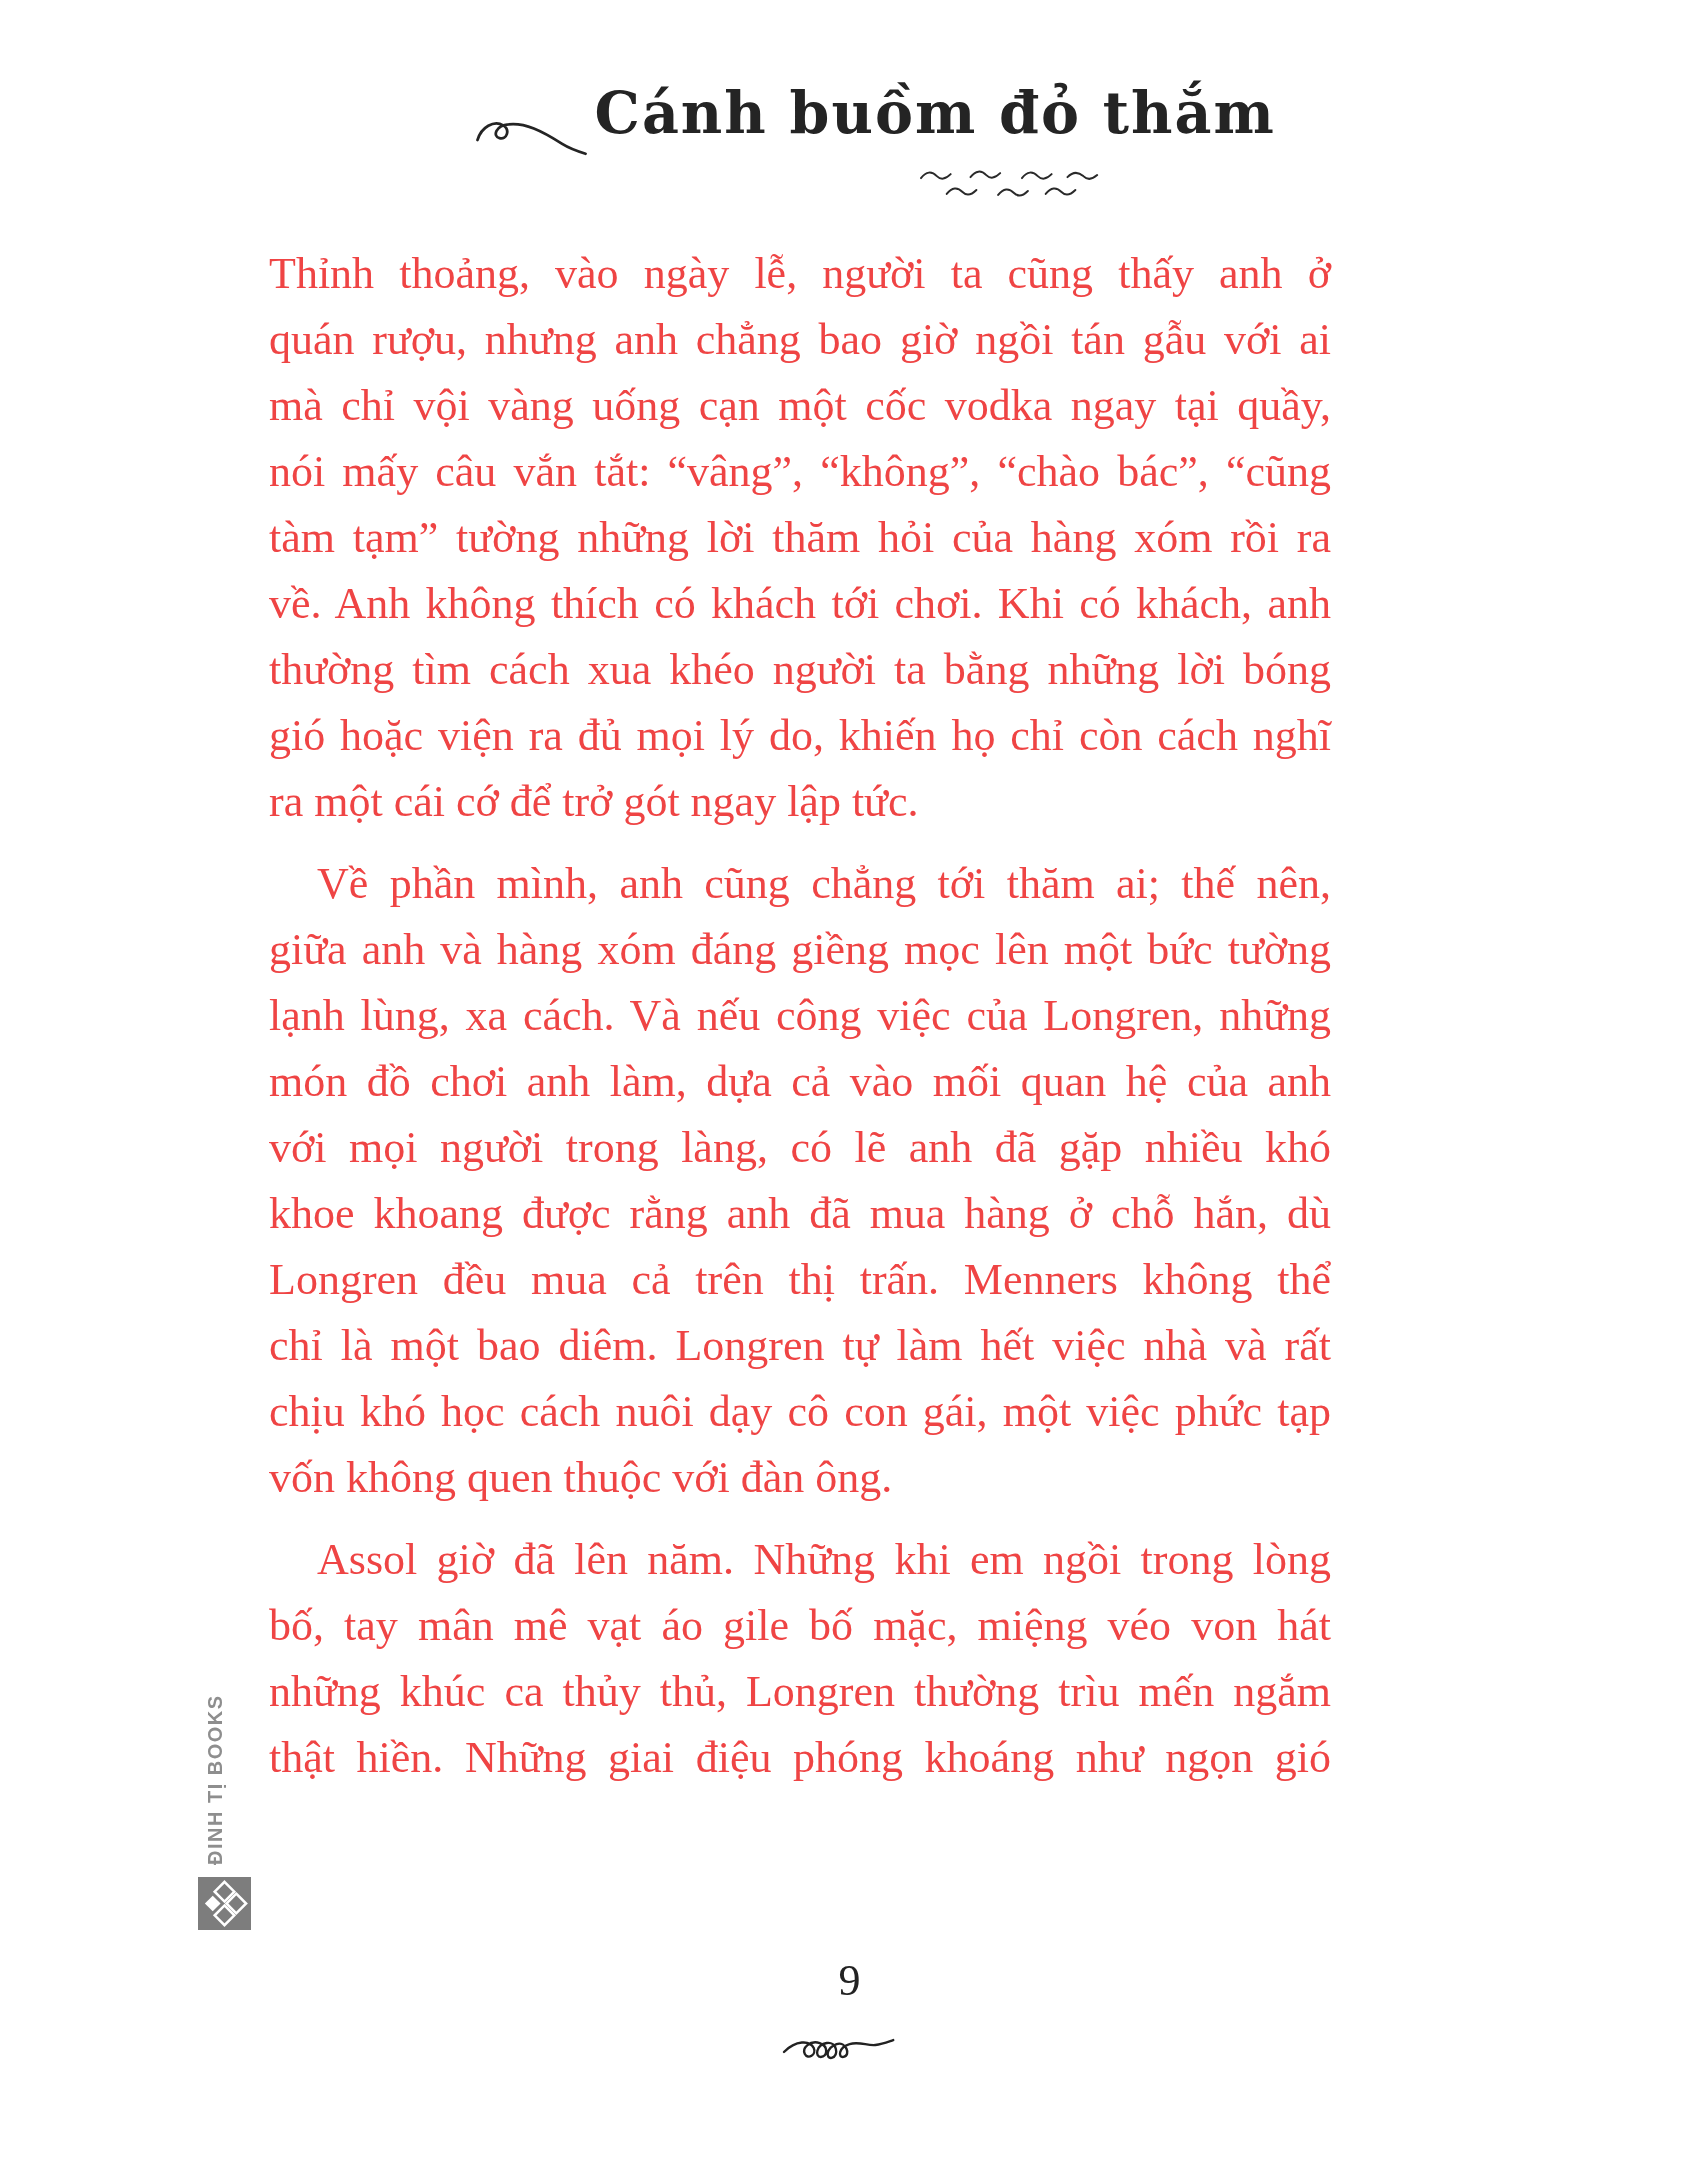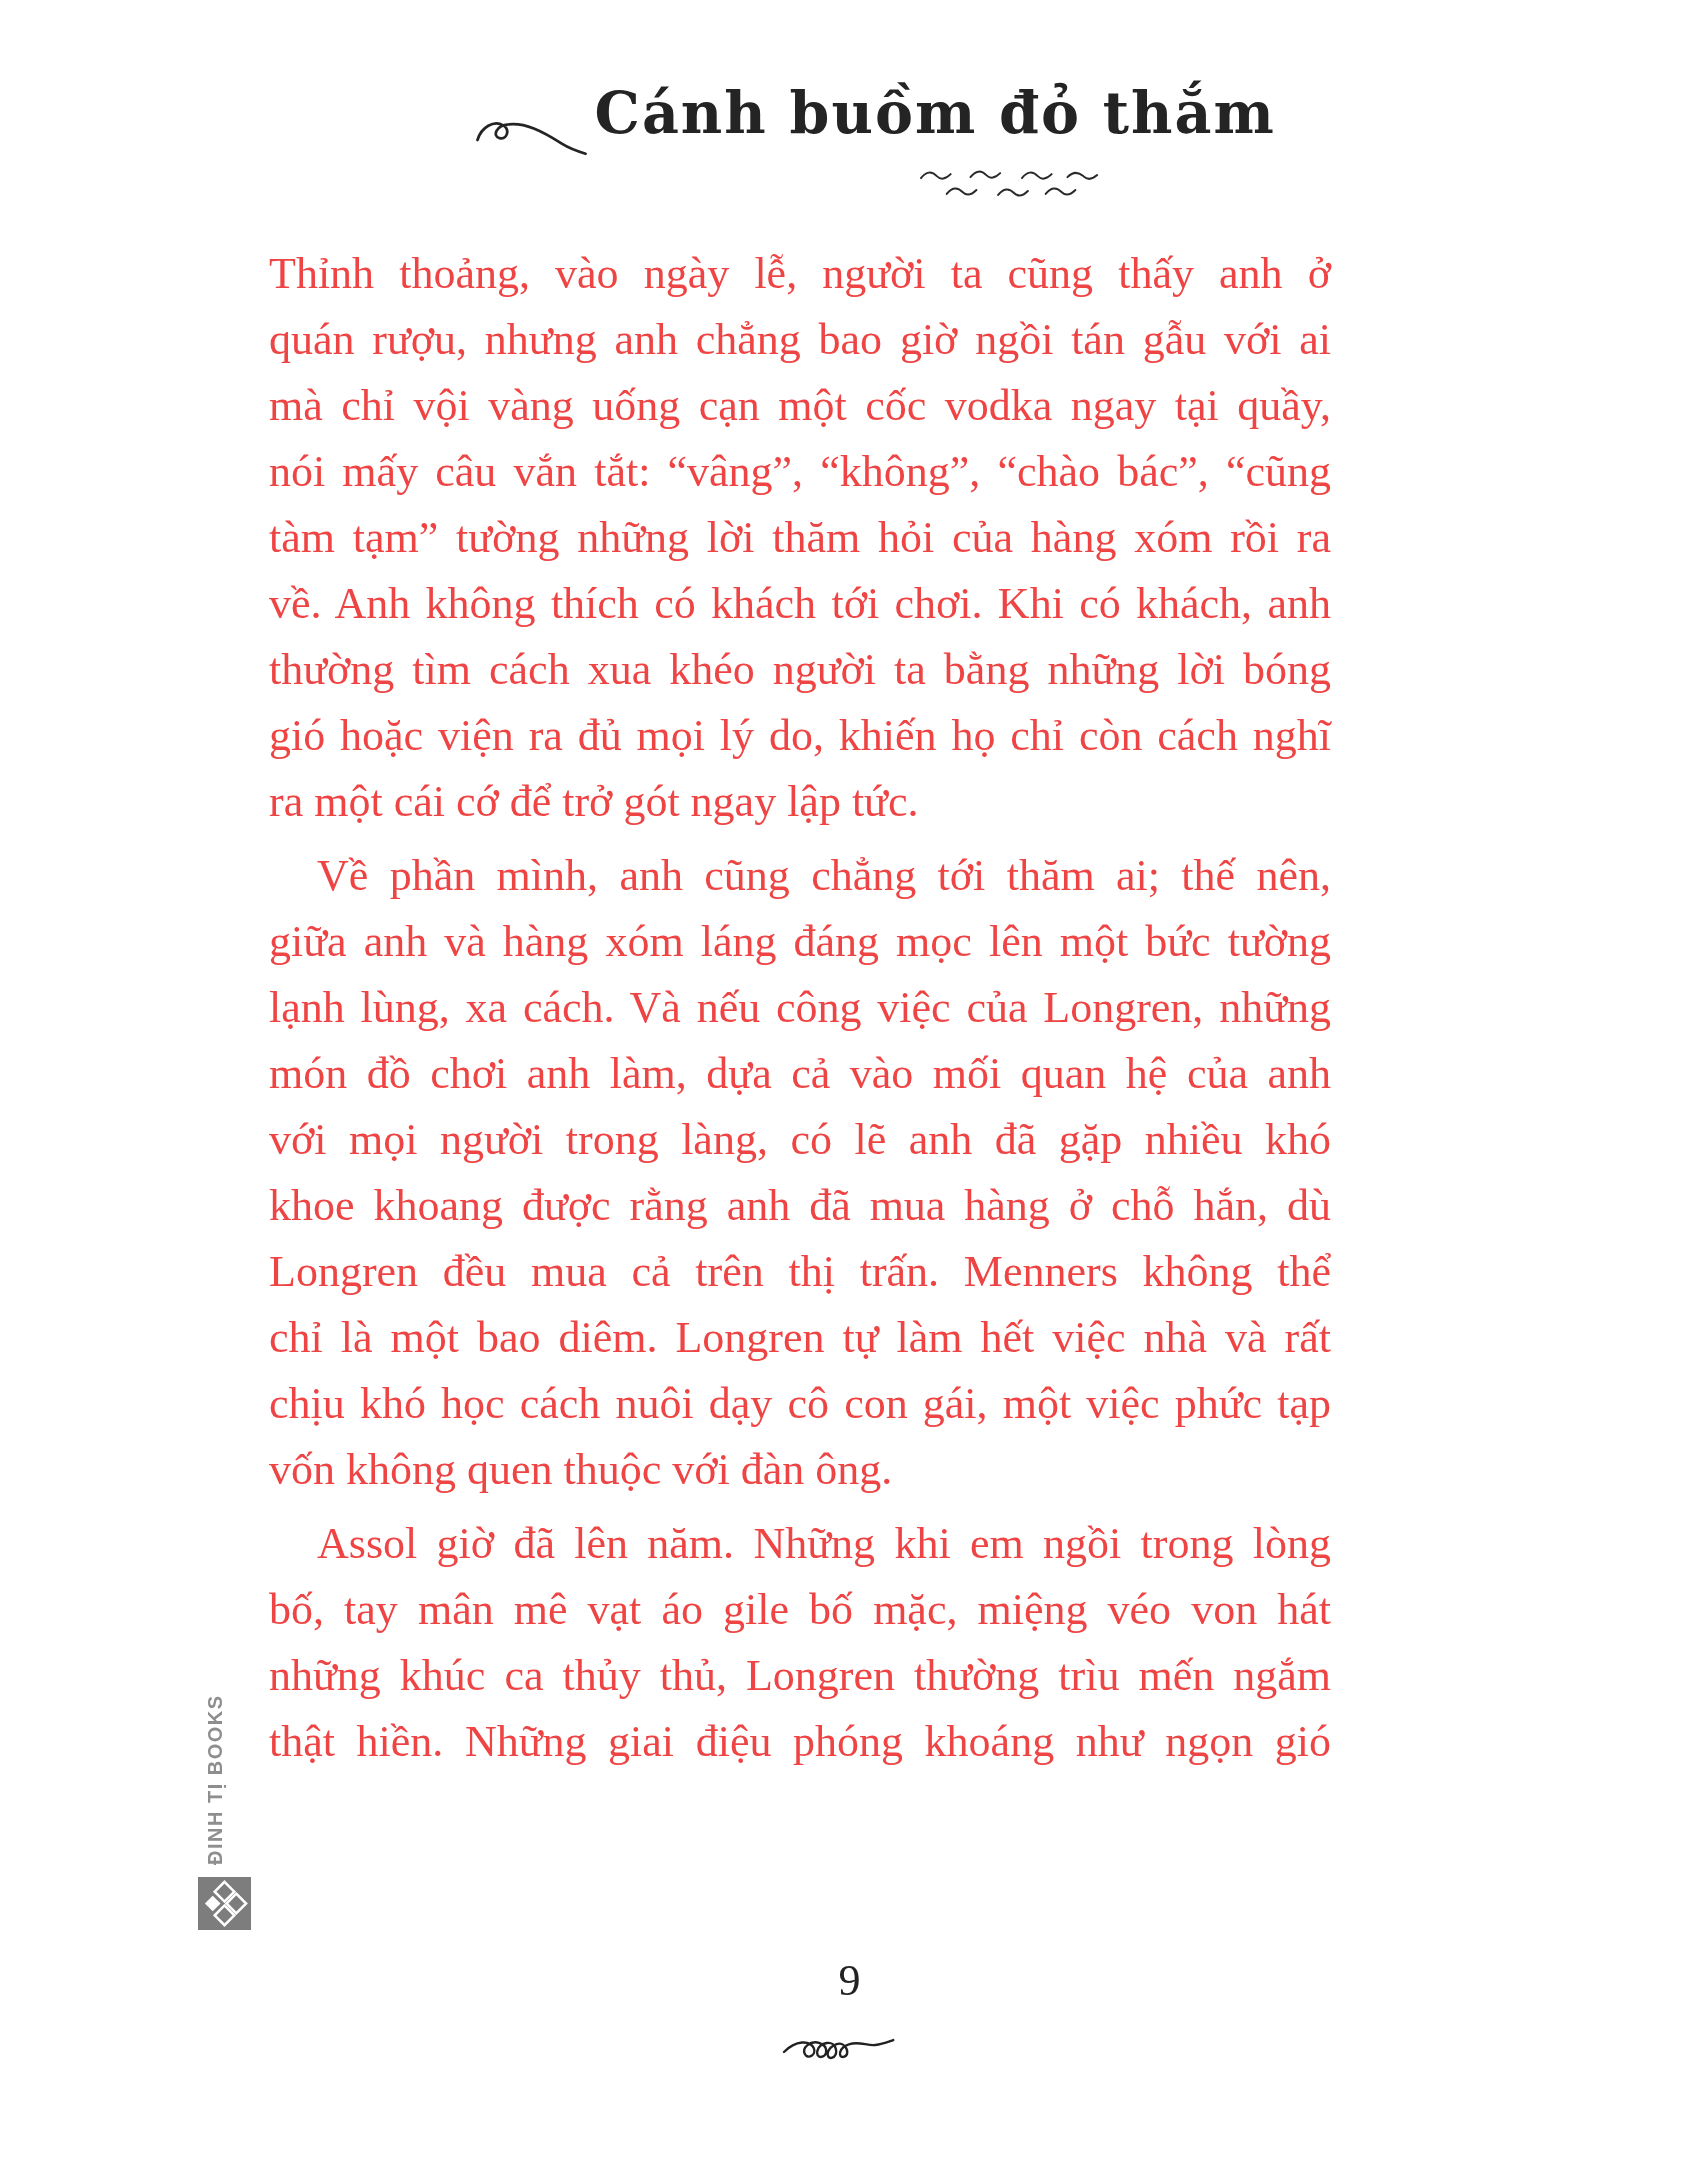--- a/index.html
+++ b/index.html
@@ -32,21 +32,21 @@
 
   
   .body-text{
     position:absolute;
     left:269px; top:241px;
     width:1062px;
     font-size:44px;
     line-height:66px;
     color:#ef4444;
   }
-  .paragraph + .paragraph{ margin-top:8px; }
+  .paragraph + .paragraph{ margin-top:16px; }
   .line{ text-align:justify; text-align-last:justify; }
   .line.line-left{ text-align-last:left; }
   .line.indented{ text-indent:48px; }
 
   
   .brand-vertical{
     position:absolute;
     left:204px; top:1865px;
     transform-origin:0 0;
     transform:rotate(-90deg);
@@ -110,21 +110,21 @@
       <div class="line">mà chỉ vội vàng uống cạn một cốc vodka ngay tại quầy,</div>
       <div class="line">nói mấy câu vắn tắt: “vâng”, “không”, “chào bác”, “cũng</div>
       <div class="line">tàm tạm” tường những lời thăm hỏi của hàng xóm rồi ra</div>
       <div class="line">về. Anh không thích có khách tới chơi. Khi có khách, anh</div>
       <div class="line">thường tìm cách xua khéo người ta bằng những lời bóng</div>
       <div class="line">gió hoặc viện ra đủ mọi lý do, khiến họ chỉ còn cách nghĩ</div>
       <div class="line line-left">ra một cái cớ để trở gót ngay lập tức.</div>
     </div>
     <div class="paragraph">
       <div class="line indented">Về phần mình, anh cũng chẳng tới thăm ai; thế nên,</div>
-      <div class="line">giữa anh và hàng xóm láng đáng mọc lên một bức tường</div>
+      <div class="line">giữa anh và hàng xóm đáng giềng mọc lên một bức tường</div>
       <div class="line">lạnh lùng, xa cách. Và nếu công việc của Longren, những</div>
       <div class="line">món đồ chơi anh làm, dựa cả vào mối quan hệ của anh</div>
       <div class="line">với mọi người trong làng, có lẽ anh đã gặp nhiều khó</div>
       <div class="line">khoe khoang được rằng anh đã mua hàng ở chỗ hắn, dù</div>
       <div class="line">Longren đều mua cả trên thị trấn. Menners không thể</div>
       <div class="line">chỉ là một bao diêm. Longren tự làm hết việc nhà và rất</div>
       <div class="line">chịu khó học cách nuôi dạy cô con gái, một việc phức tạp</div>
       <div class="line line-left">vốn không quen thuộc với đàn ông.</div>
     </div>
     <div class="paragraph">

